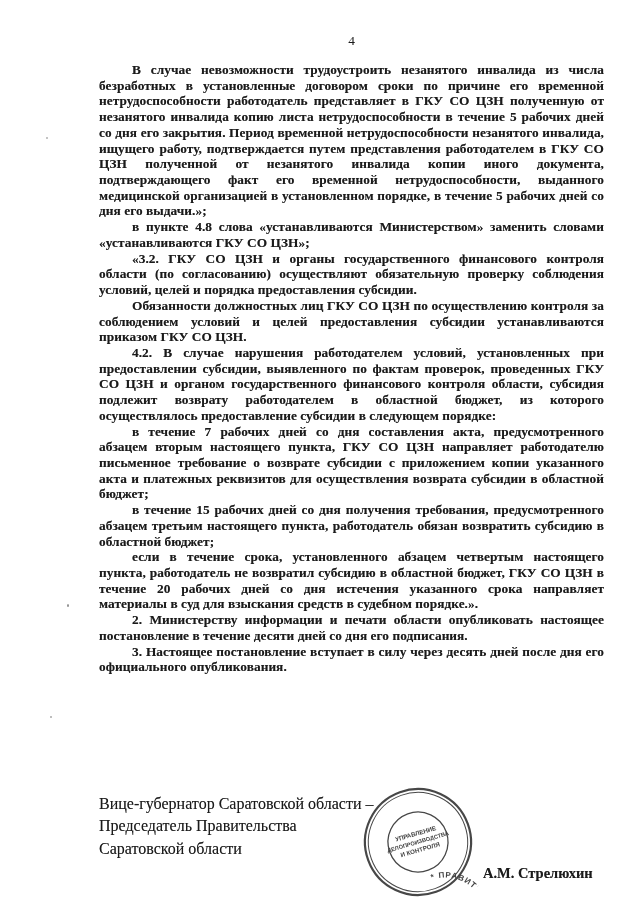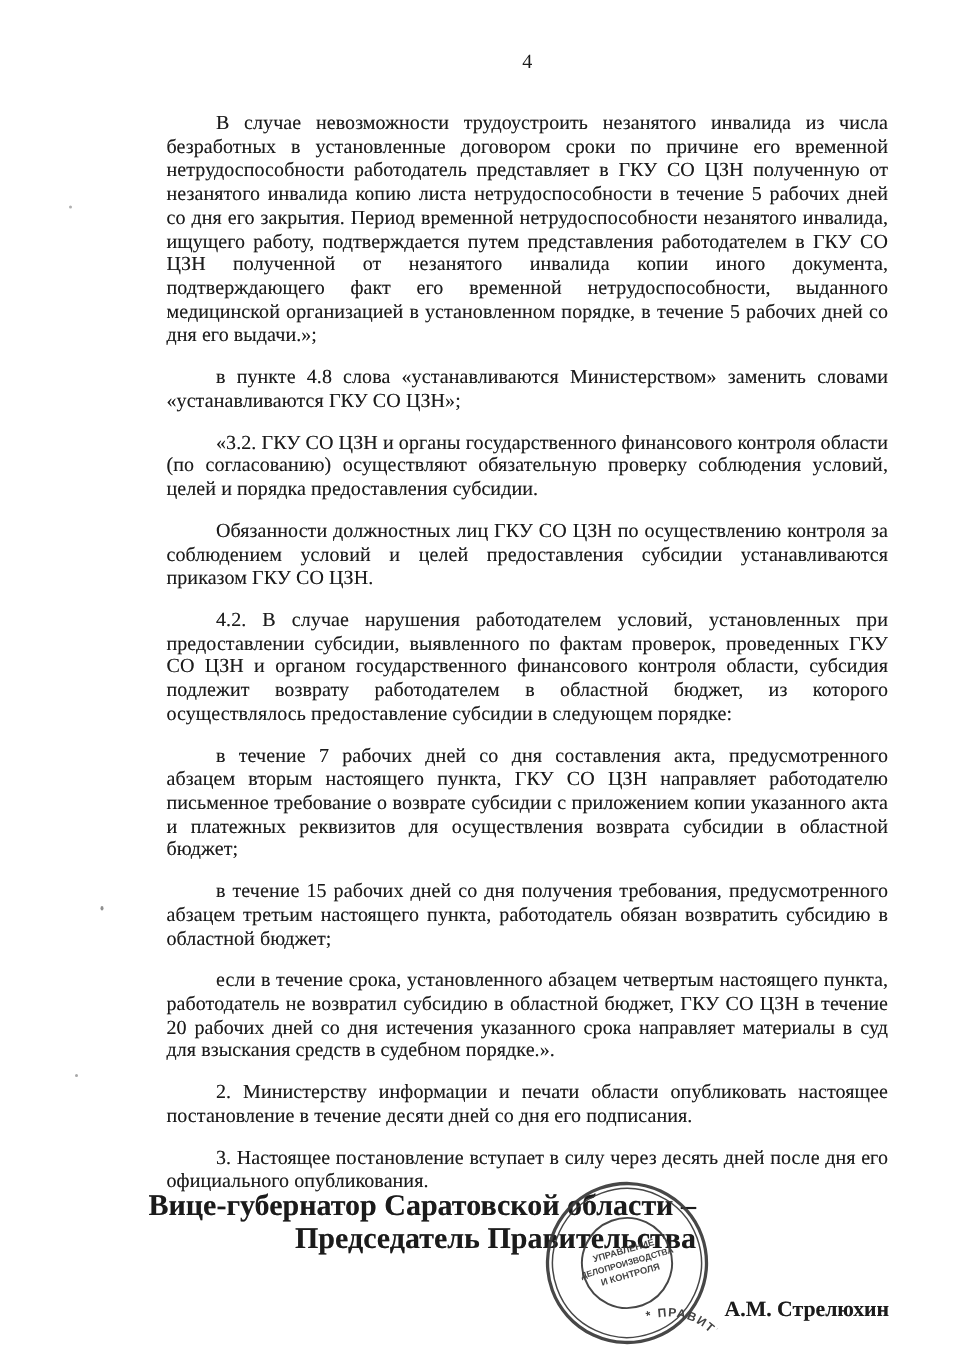--- a/index.html
+++ b/index.html
@@ -21,29 +21,28 @@
   }
   .doc-body {
     position: absolute;
     left: 99px; top: 62px; width: 505px;
     font-size: 13.35px;
     line-height: 15.72px;
     text-align: justify;
     letter-spacing: 0.05px;
     text-shadow: 0 0 0.4px rgba(20,20,20,0.45);
   }
-  .doc-body p { margin: 12px; text-indent: 33px; }
+  .doc-body p { margin: 0; text-indent: 33px; font-weight: bold; }
   .signature-block {
     position: absolute;
     left: 99px; top: 793px;
-    font-size: 20px;
+    font-size: 16px;
     line-height: 22.3px;
-    font-weight: bold;
+    font-weight: normal;
     text-shadow: 0 0 0.4px rgba(20,20,20,0.45);
-    text-align: right;
   }
   .signature-name {
     position: absolute;
     left: 483px; top: 865px;
     font-size: 14.5px;
     line-height: 17.4px;
     font-weight: bold;
     white-space: nowrap;
     text-shadow: 0 0 0.4px rgba(20,20,20,0.45);
   }
@@ -90,20 +89,21 @@
       <p>в течение 7 рабочих дней со дня составления акта, предусмотренного абзацем вторым настоящего пункта, ГКУ СО ЦЗН направляет работодателю письменное требование о возврате субсидии с приложением копии указанного акта и платежных реквизитов для осуществления возврата субсидии в областной бюджет;</p>
       <p>в течение 15 рабочих дней со дня получения требования, предусмотренного абзацем третьим настоящего пункта, работодатель обязан возвратить субсидию в областной бюджет;</p>
       <p>если в течение срока, установленного абзацем четвертым настоящего пункта, работодатель не возвратил субсидию в областной бюджет, ГКУ СО ЦЗН в течение 20 рабочих дней со дня истечения указанного срока направляет материалы в суд для взыскания средств в судебном порядке.».</p>
       <p>2. Министерству информации и печати области опубликовать настоящее постановление в течение десяти дней со дня его подписания.</p>
       <p>3. Настоящее постановление вступает в силу через десять дней после дня его официального опубликования.</p>
     </div>
 
   <div class="signature-block" id="signBlock">
       <div>Вице-губернатор Саратовской области –</div>
       <div>Председатель Правительства</div>
+      <div>Саратовской области</div>
     </div>
 
   <div class="signature-name">А.М. Стрелюхин</div>
 
   <svg class="stamp" viewBox="-62 -62 124 124" xmlns="http://www.w3.org/2000/svg">
     <circle r="53" stroke-width="2.2"></circle>
     <circle r="49.6" stroke-width="1"></circle>
     <circle r="30" stroke-width="1.3"></circle>
     <defs>
       <path id="ringPath" d="M 0 40.5 A 40.5 40.5 0 1 1 -0.05 40.5" fill="none"></path>

